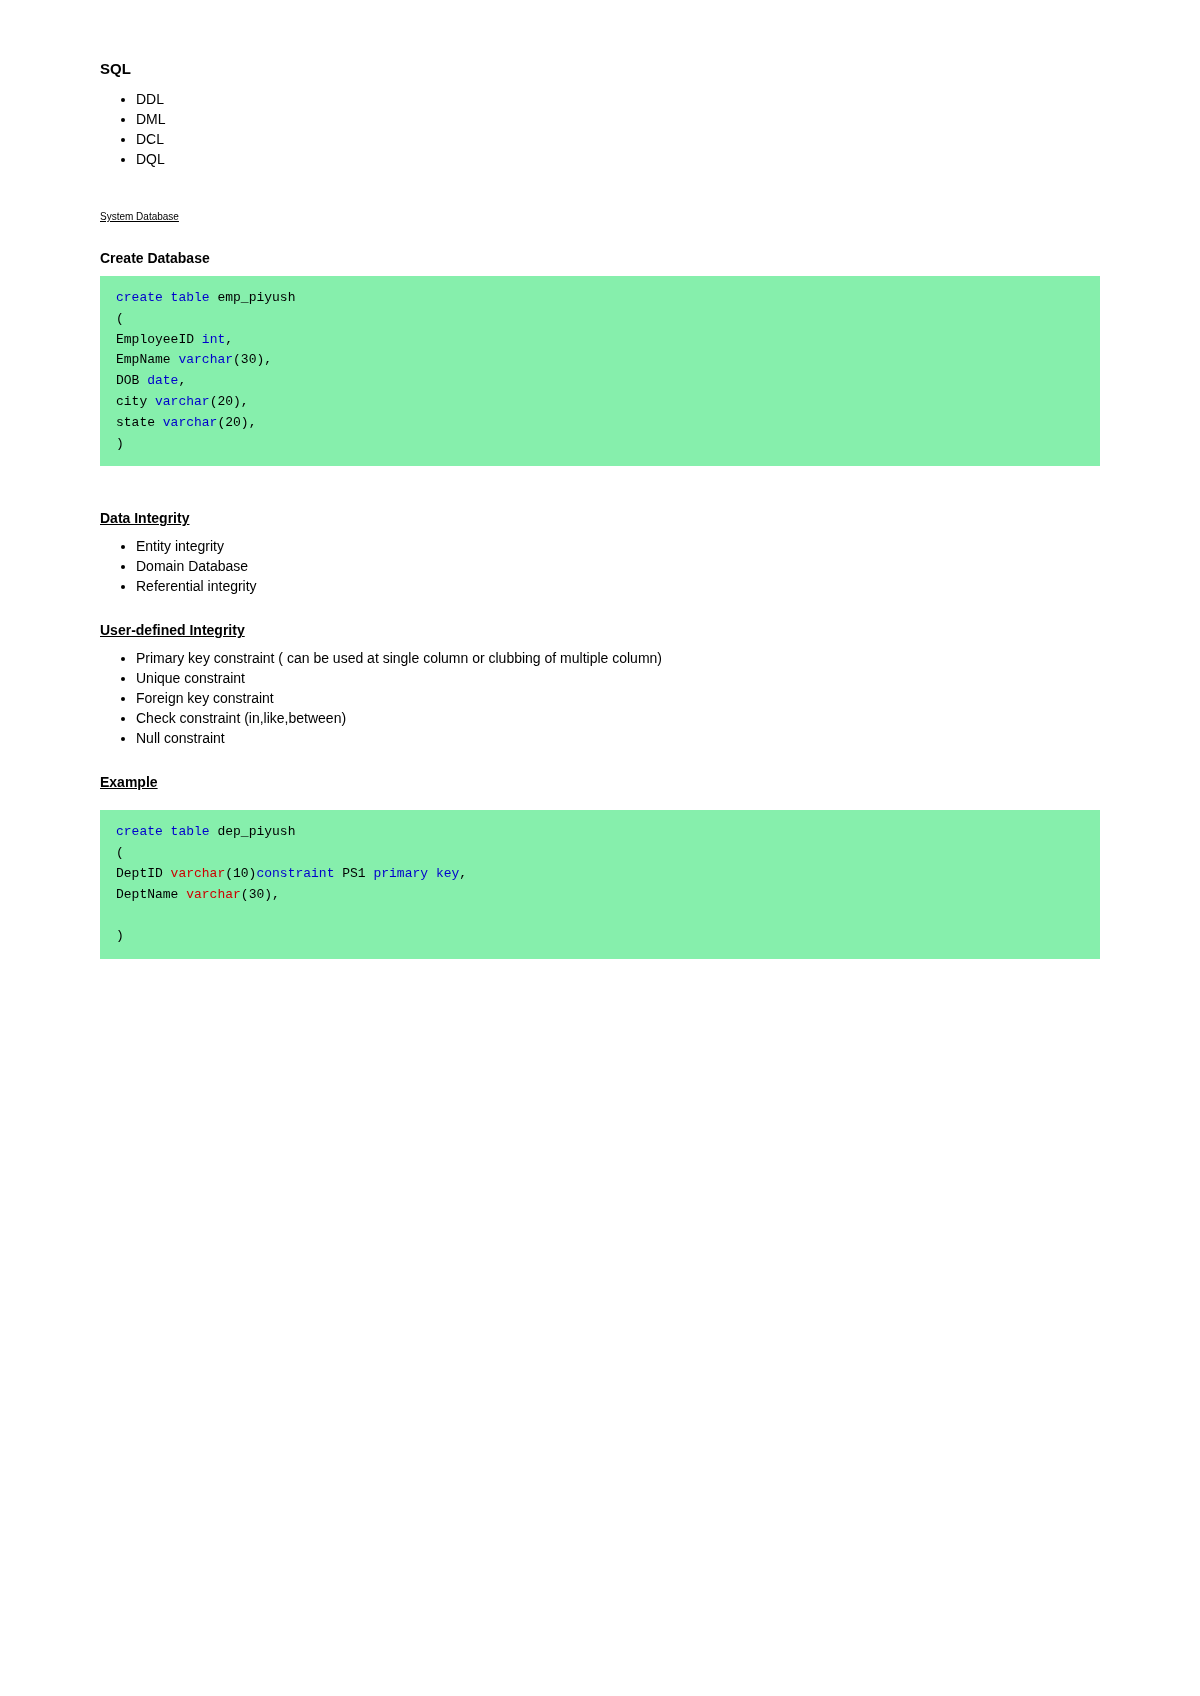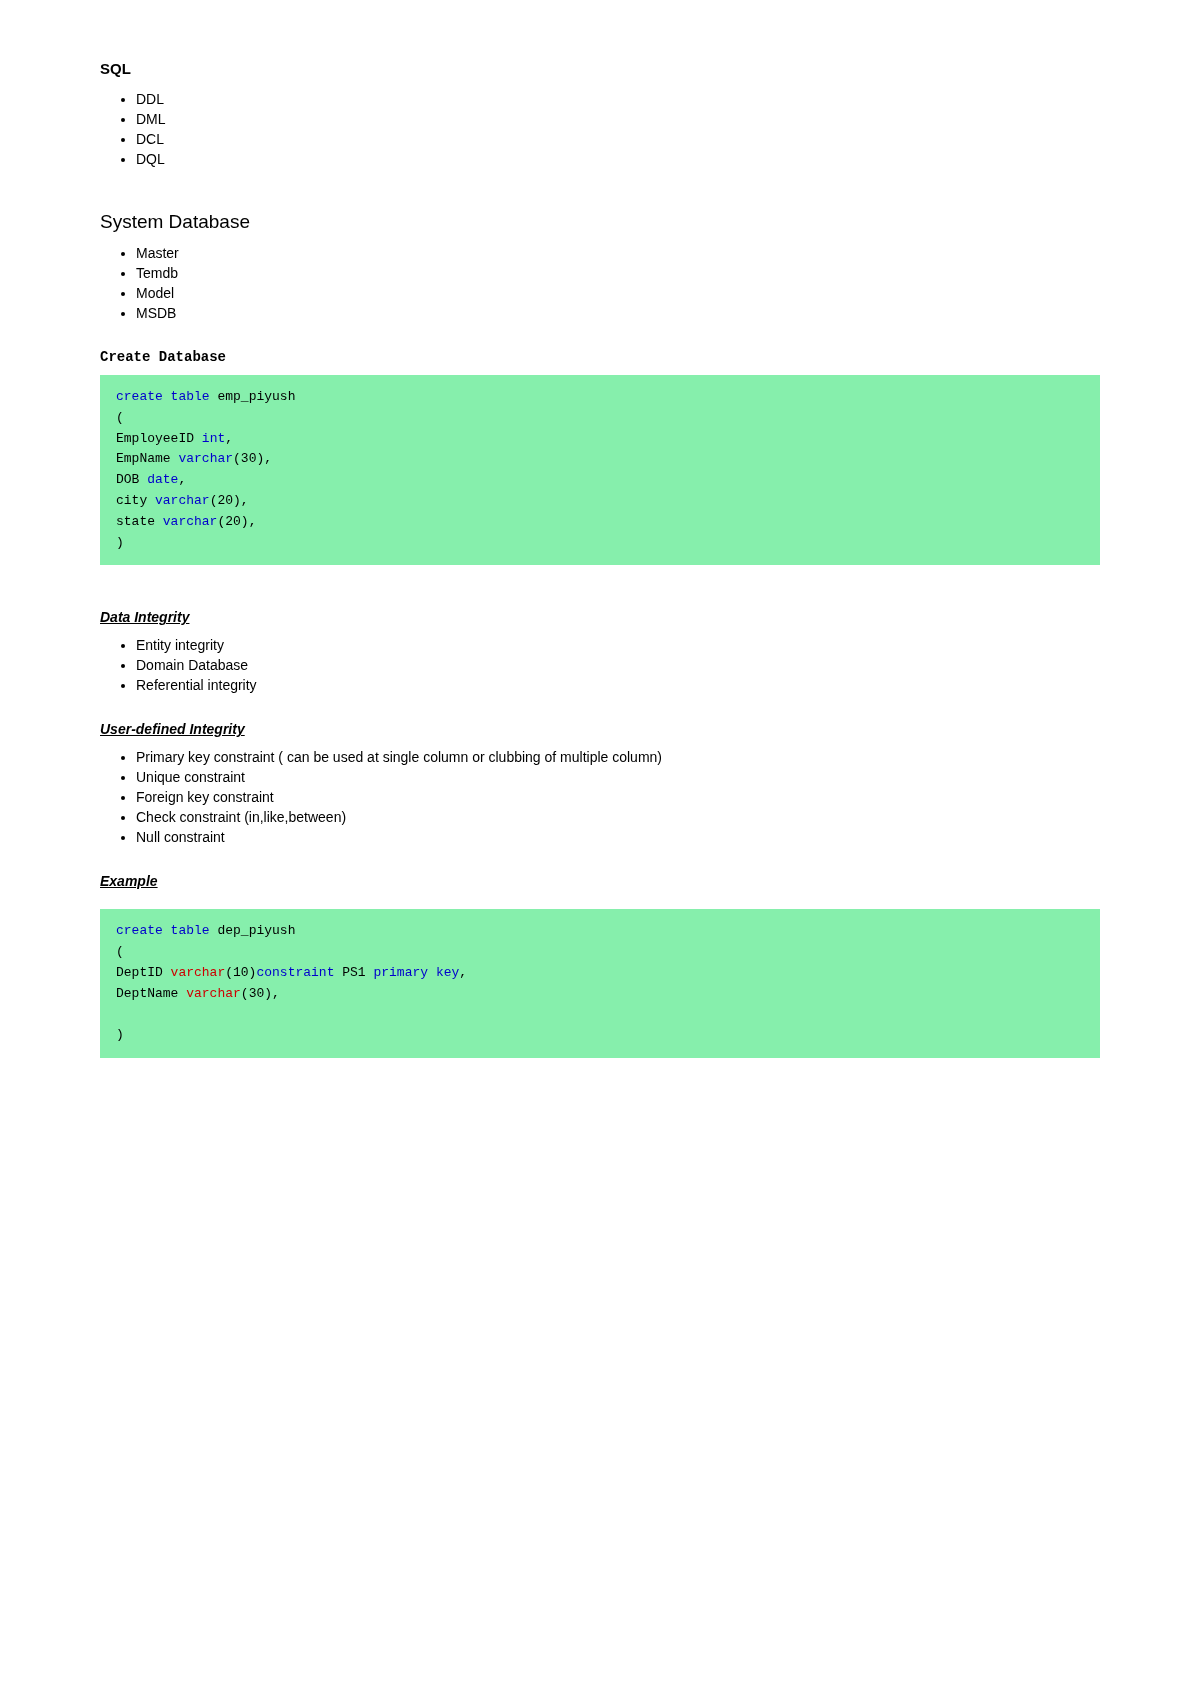--- a/index.html
+++ b/index.html
@@ -21,28 +21,26 @@
     .section {
       margin-bottom: 28px;
     }
 
     .section-title-underline {
       text-decoration: underline;
       font-weight: bold;
       font-size: 14px;
       margin-bottom: 12px;
       display: inline-block;
-      font-style: italic;
     }
 
     .section-title-bold {
       font-weight: bold;
       font-size: 14px;
       margin-bottom: 10px;
-      font-family: Liberation Mono, monospace;
     }
 
     ul {
       list-style: disc;
       padding-left: 36px;
       margin-bottom: 0;
     }
 
     ul li {
       margin-bottom: 4px;
@@ -81,27 +79,21 @@
     <li>DDL</li>
     <li>DML</li>
     <li>DCL</li>
     <li>DQL</li>
   </ul>
 </div>
 
 <div class="gap"></div>
 
 <div class="section">
-  <div style="font-size: 19px; margin-bottom: 12px;">System Database</div>
-  <ul>
-    <li>Master</li>
-    <li>Temdb</li>
-    <li>Model</li>
-    <li>MSDB</li>
-  </ul>
+  <div style="text-decoration: underline; font-size: 10px; margin-bottom: 12px;">System Database</div>
 </div>
 
 <div class="section">
 </div>
 
 <div class="section">
   <div class="section-title-bold">Create Database</div>
   <div class="code-block"><span class="kw-blue">create table</span> emp_piyush
 (
 EmployeeID <span class="kw-blue">int</span>,

